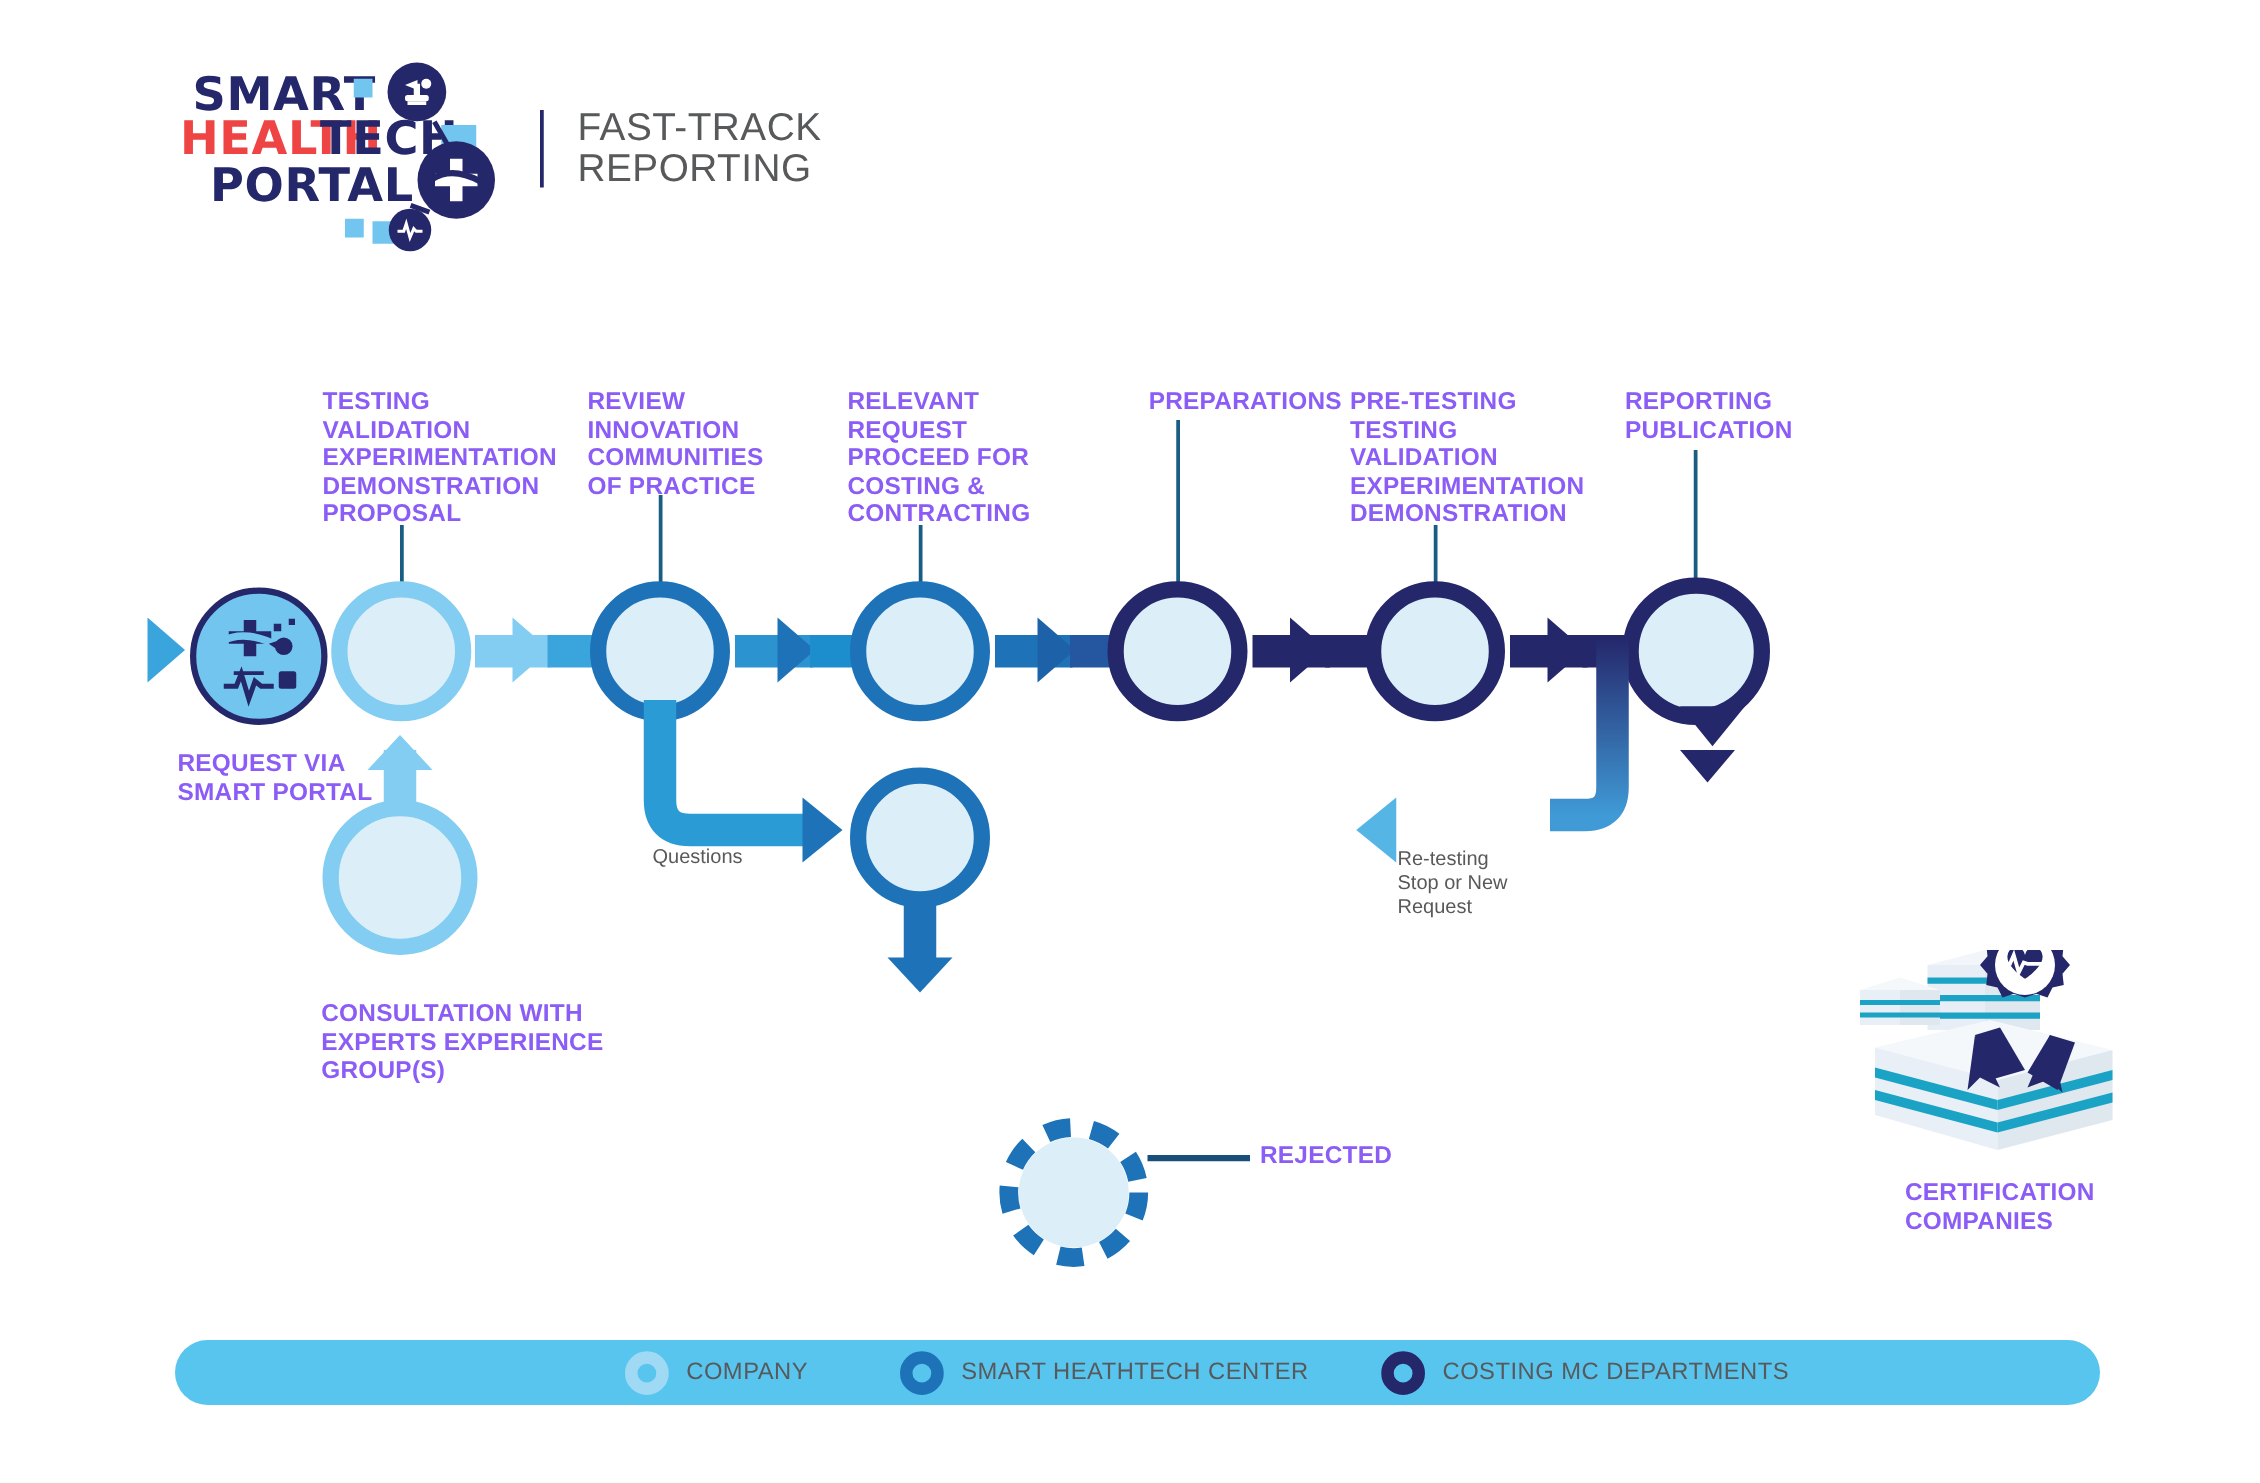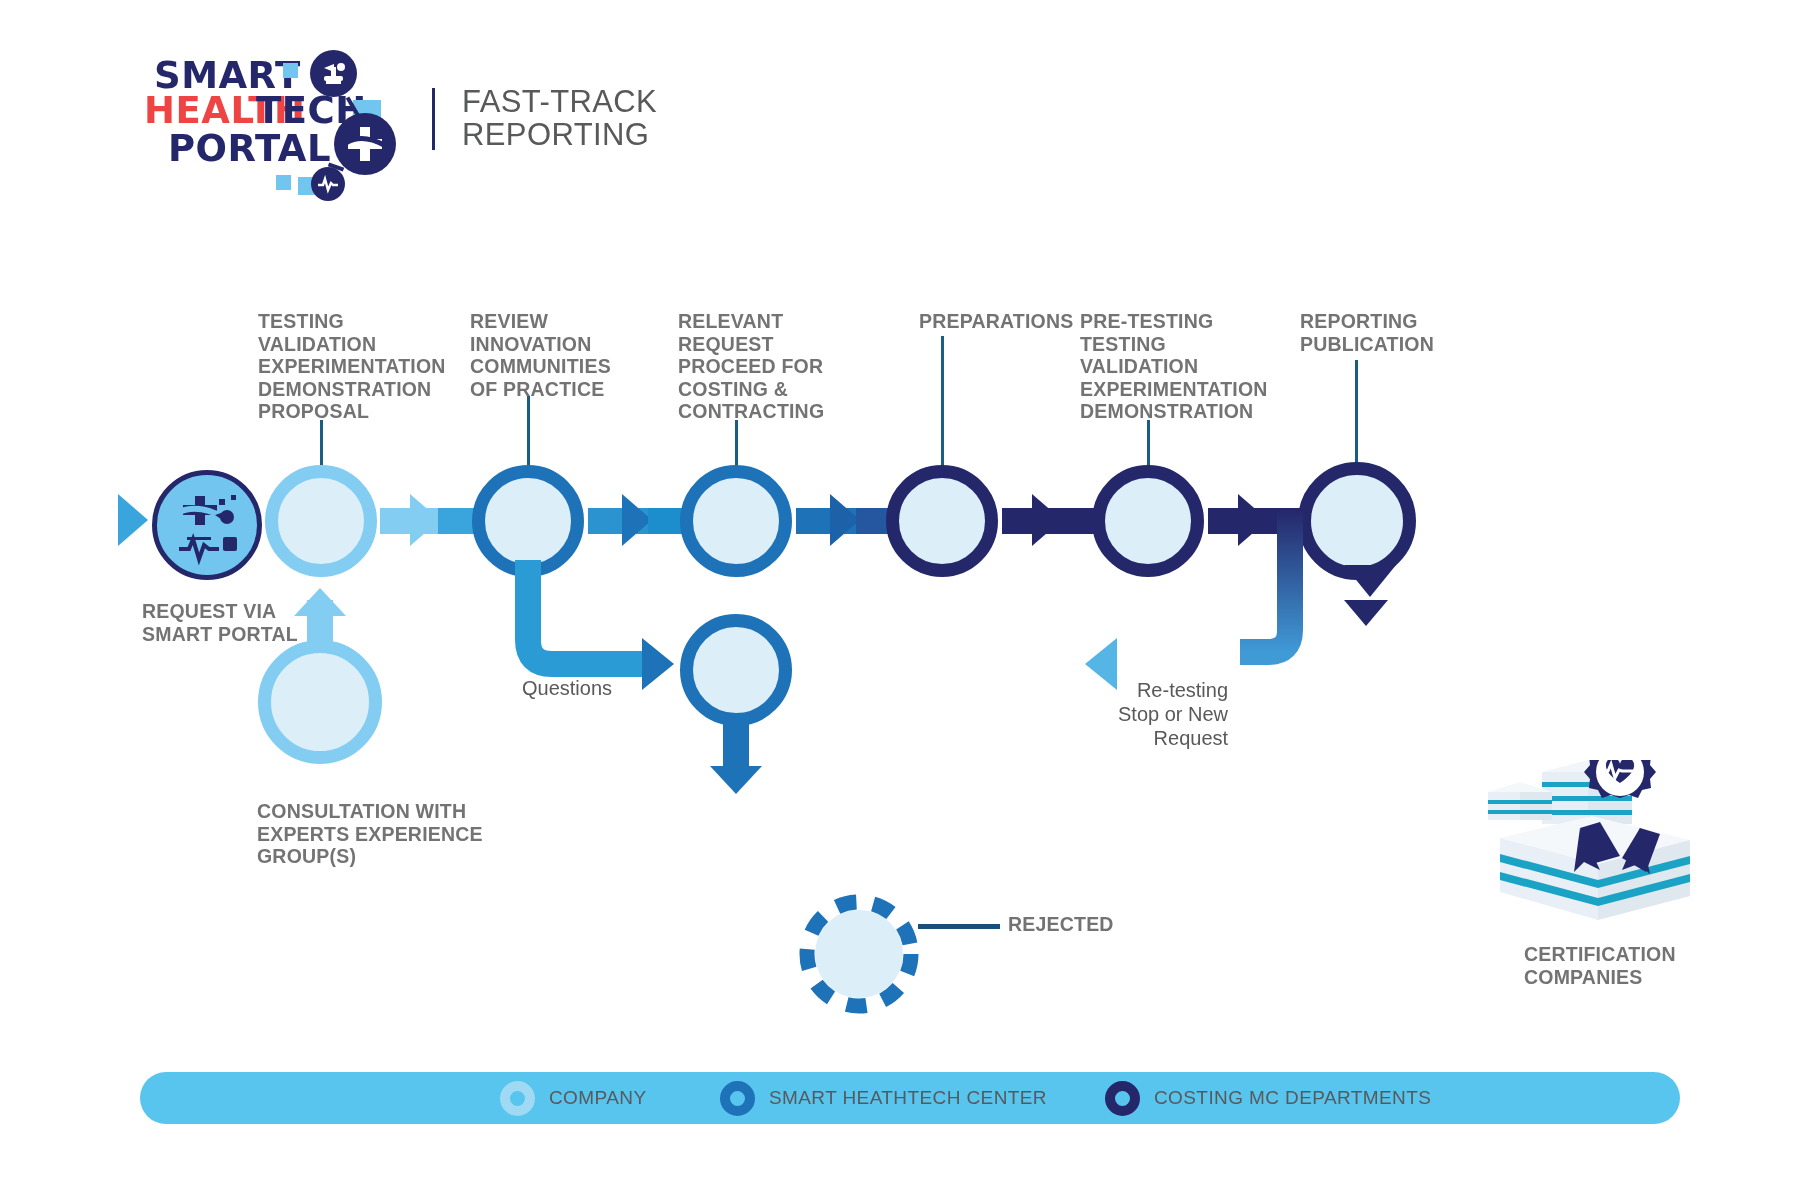--- a/index.html
+++ b/index.html
@@ -33,23 +33,23 @@
   #logo-divider{position:absolute;left:432px;top:88px;width:3px;height:62px;background:#25276b;}
   #title-block{position:absolute;left:462px;top:86px;line-height:1.06;
                font-size:31px;color:#58595b;letter-spacing:0.4px;}
 
   
   .node{position:absolute;border-radius:50%;box-sizing:border-box;}
   .node-lightblue{background:#dceef8;border:13px solid #82cdf1;}
   .node-midblue{background:#dceef8;border:13px solid #1d72b8;}
   .node-darkblue{background:#dceef8;border:13px solid #25276b;}
 
-  .caplabel{position:absolute;font-size:19.5px;line-height:1.16;color:#737373;
+  .caplabel{position:absolute;font-size:19.5px;line-height:1.16;color:#8b5cf6;
             font-weight:bold;letter-spacing:0.2px;text-transform:uppercase;}
-  .plainlabel{position:absolute;font-size:20px;line-height:1.2;color:#58595b;text-align:right;}
+  .plainlabel{position:absolute;font-size:16px;line-height:1.2;color:#58595b;}
 
   .leader{position:absolute;width:2.5px;background:#1a5d82;}
   .conn{position:absolute;}
   .arrowR{position:absolute;width:0;height:0;border-top:26px solid transparent;
           border-bottom:26px solid transparent;}
   .arrowDown{position:absolute;width:0;height:0;border-left:26px solid transparent;
              border-right:26px solid transparent;}
   .arrowUp{position:absolute;width:0;height:0;border-left:26px solid transparent;
            border-right:26px solid transparent;}
   .arrowLeft{position:absolute;width:0;height:0;border-top:26px solid transparent;

